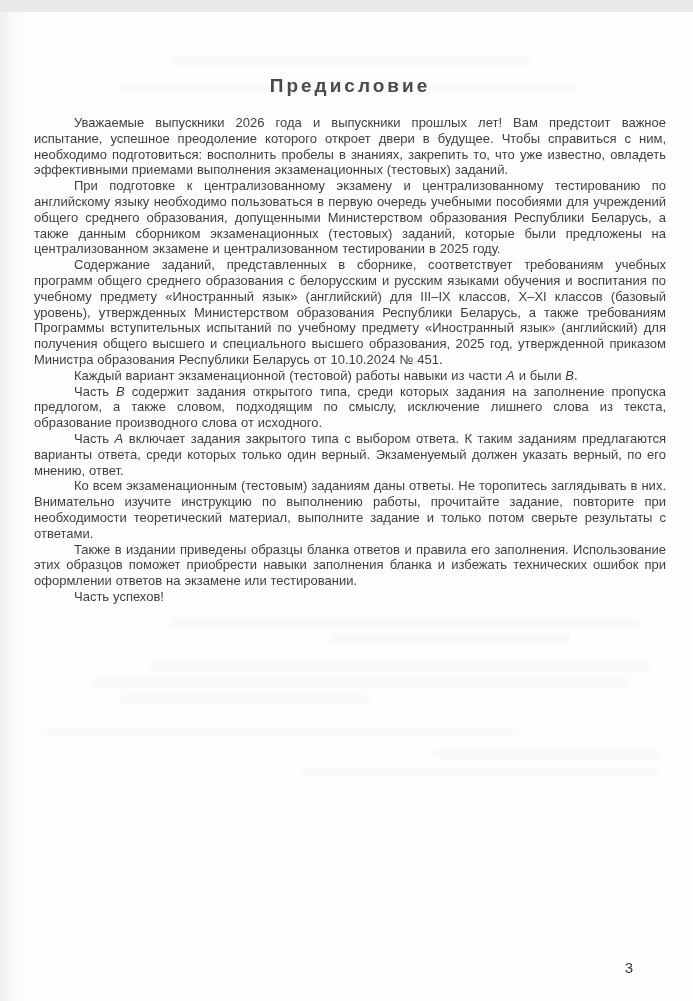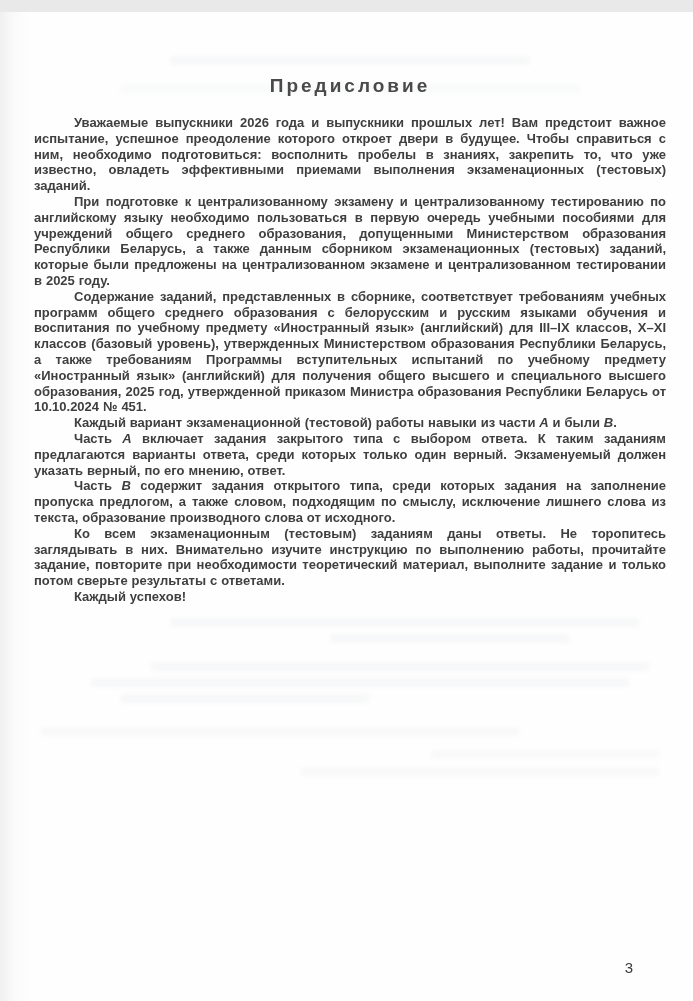--- a/index.html
+++ b/index.html
@@ -34,21 +34,20 @@
     line-height: 24px;
   }
   .para {
     margin: 0;
     text-align: justify;
     text-indent: 40px;
     font-size: 13px;
     line-height: 15.8px;
     color: #3f3f3f;
     word-spacing: 0.3px;
-    font-weight: bold;
   }
   .para i {
     font-style: italic;
   }
   .page-number {
     position: absolute;
     right: 60px;
     bottom: 37px;
     font-size: 15px;
     color: #3a3a3a;
@@ -91,21 +90,22 @@
   <div class="ghost g10"></div>
 
   <div class="content">
     <h1 class="preface-title">Предисловие</h1>
 
     <div>
         <p class="para"><span>Уважаемые выпускники 2026 года и выпускники прошлых лет! Вам предстоит важное испытание, успешное преодоление которого откроет двери в будущее. Чтобы справиться с ним, необходимо подготовиться: восполнить пробелы в знаниях, закрепить то, что уже известно, овладеть эффективными приемами выполнения экзаменационных (тестовых) заданий.</span></p>
         <p class="para"><span>При подготовке к централизованному экзамену и централизованному тестированию по английскому языку необходимо пользоваться в первую очередь учебными пособиями для учреждений общего среднего образования, допущенными Министерством образования Республики Беларусь, а также данным сборником экзаменационных (тестовых) заданий, которые были предложены на централизованном экзамене и централизованном тестировании в 2025 году.</span></p>
         <p class="para"><span>Содержание заданий, представленных в сборнике, соответствует требованиям учебных программ общего среднего образования с белорусским и русским языками обучения и воспитания по учебному предмету «Иностранный язык» (английский) для III–IX классов, X–XI классов (базовый уровень), утвержденных Министерством образования Республики Беларусь, а также требованиям Программы вступительных испытаний по учебному предмету «Иностранный язык» (английский) для получения общего высшего и специального высшего образования, 2025 год, утвержденной приказом Министра образования Республики Беларусь от 10.10.2024 № 451.</span></p>
         <p class="para"><span>Каждый вариант экзаменационной (тестовой) работы навыки из части </span><i>А</i><span> и были </span><i>В</i><span>.</span></p>
+        <p class="para"><span>Часть </span><i>В</i><span> содержит задания открытого типа, среди которых задания на заполнение пропуска предлогом, а также словом, подходящим по смыслу, исключение лишнего слова из текста, образование производного слова от исходного.</span></p>
         <p class="para"><span>Часть </span><i>А</i><span> включает задания закрытого типа с выбором ответа. К таким заданиям предлагаются варианты ответа, среди которых только один верный. Экзаменуемый должен указать верный, по его мнению, ответ.</span></p>
-        <p class="para"><span>Часть </span><i>В</i><span> содержит задания открытого типа, среди которых задания на заполнение пропуска предлогом, а также словом, подходящим по смыслу, исключение лишнего слова из текста, образование производного слова от исходного.</span></p>
         <p class="para"><span>Ко всем экзаменационным (тестовым) заданиям даны ответы. Не торопитесь заглядывать в них. Внимательно изучите инструкцию по выполнению работы, прочитайте задание, повторите при необходимости теоретический материал, выполните задание и только потом сверьте результаты с ответами.</span></p>
-        <p class="para"><span>Каждый успехов!</span></p>
+        <p class="para"><span>Также в издании приведены образцы бланка ответов и правила его заполнения. Использование этих образцов поможет приобрести навыки заполнения бланка и избежать технических ошибок при оформлении ответов на экзамене или тестировании.</span></p>
+        <p class="para"><span>Часть успехов!</span></p>
       </div>
   </div>
 
   <div class="page-number">3</div>
 </div>
 
 </body></html>

